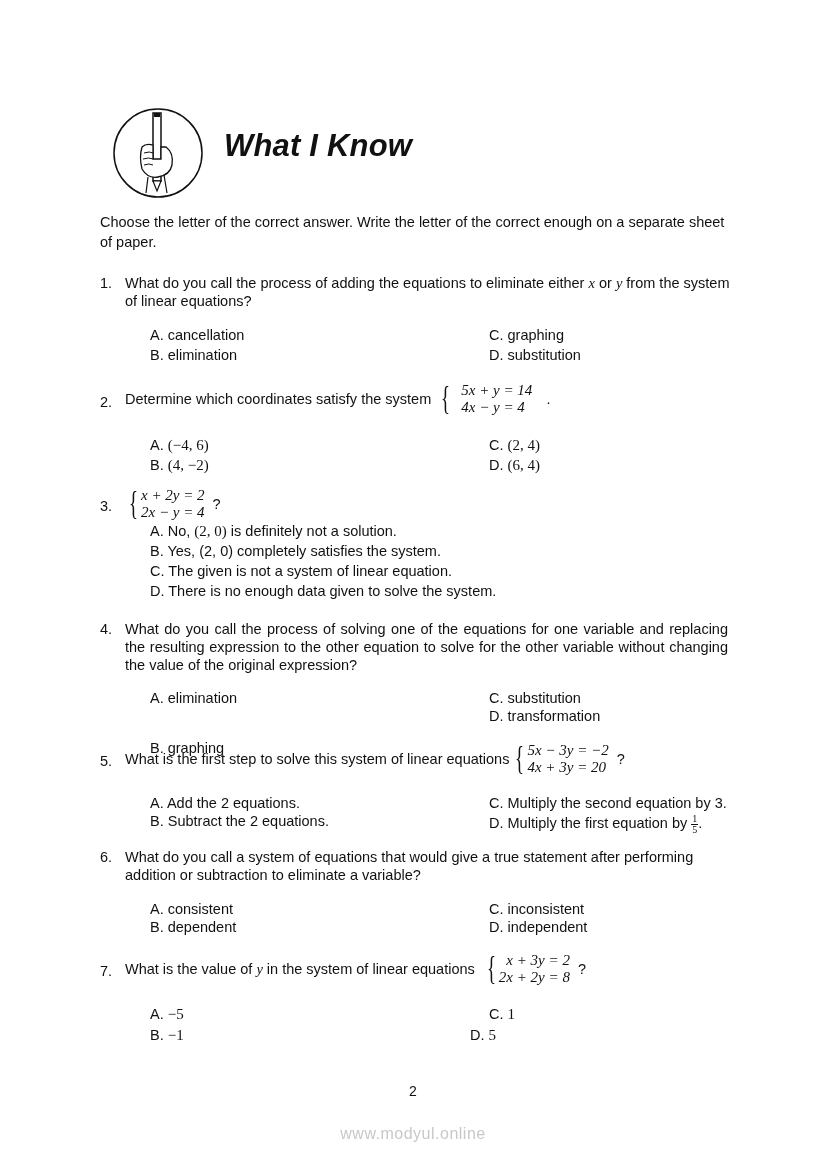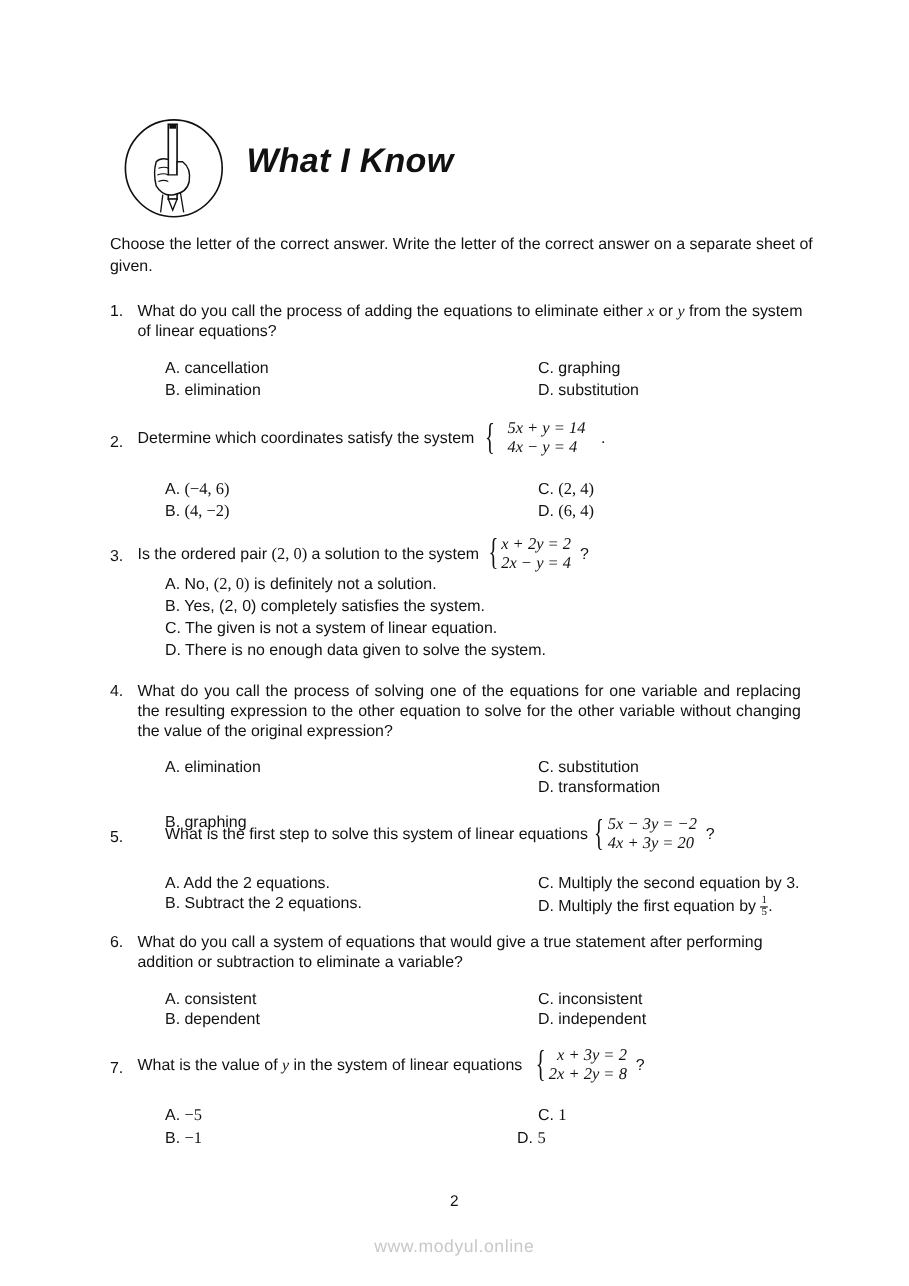--- a/index.html
+++ b/index.html
@@ -34,21 +34,21 @@
     <rect x="41" y="6" width="8" height="68" fill="#fff" stroke="#111" stroke-width="1.5"></rect>
     <path d="M41 74 L45 84 L49 74 Z" fill="#fff" stroke="#111" stroke-width="1.2"></path>
     <rect x="42" y="6" width="6" height="4" fill="#111"></rect>
     <path d="M30 40 Q27 50 30 62 Q36 72 46 70 Q58 68 60 58 Q62 46 54 40 L49 40 L49 52 L41 52 L41 38 Q34 36 30 40 Z" fill="#fff" stroke="#111" stroke-width="1.3"></path>
     <path d="M32 46 Q38 44 41 46 M31 52 Q37 50 41 52 M32 58 Q37 56 41 58" fill="none" stroke="#111" stroke-width="1"></path>
     <path d="M36 70 L34 86 M52 68 L55 86" fill="none" stroke="#111" stroke-width="1.2"></path>
   </svg>
 </div>
 <div class="abs title">What I Know</div>
 
-<div class="abs instr">Choose the letter of the correct answer. Write the letter of the correct answer on a separate sheet of given.</div>
+<div class="abs instr">Choose the letter of the correct answer. Write the letter of the correct enough on a separate sheet of paper.</div>
 
 <div class="abs q" style="top:274px;">
   <span class="qnum">1.</span>
   <div class="qtext"><span>What do you call the process of adding the equations to eliminate either </span><span class="mi">x</span><span> or </span><span class="mi">y</span><span> from the system of linear equations?</span></div>
 </div>
 <div class="opt" style="left:150px; top:327px;">A.  cancellation</div>
 <div class="opt" style="left:150px; top:347px;">B.  elimination</div>
 <div class="opt" style="left:489px; top:327px;">C. graphing</div>
 <div class="opt" style="left:489px; top:347px;">D. substitution</div>
 
@@ -65,21 +65,20 @@
   </div>
 </div>
 <div class="opt" style="left:150px; top:437px;"><span>A.</span> <span class="math">(−4,  6)</span></div>
 <div class="opt" style="left:150px; top:457px;"><span>B.</span> <span class="math">(4, −2)</span></div>
 <div class="opt" style="left:489px; top:437px;"><span>C.</span> <span class="math">(2, 4)</span></div>
 <div class="opt" style="left:489px; top:457px;"><span>D.</span> <span class="math">(6, 4)</span></div>
 
 <div class="abs q" style="top:487px;">
   <span class="qnum" style="top:10px;">3.</span>
   <div class="qtext">
-    <span style="vertical-align:middle;"><span>Is the ordered pair </span><span class="math">(2, 0)</span><span> a solution to the system</span></span>
     <span class="sys math mi" style="margin-left:4px;">
       <span class="brace" style="font-style:normal;">{</span>
       <span class="eq">x + 2y = 2</span>
       <span class="eq">2x − y = 4</span>
     </span>
     <span style="vertical-align:middle; margin-left:4px;">?</span>
   </div>
 </div>
 <div class="opt" style="left:150px; top:523px;"><span>A. No, </span><span class="math">(2, 0)</span><span> is definitely not a solution.</span></div>
 <div class="opt" style="left:150px; top:543px;">B. Yes, (2, 0) completely satisfies the system.</div>
@@ -91,21 +90,21 @@
   <div class="qtext justify">What do you call the process of solving one of the equations for one variable and replacing the resulting expression to the other equation to solve for the other variable without changing the value of the original expression?</div>
 </div>
 <div class="opt" style="left:150px; top:690px;">A.  elimination</div>
 <div class="opt" style="left:150px; top:708px;margin-top:32px;">B.  graphing</div>
 <div class="opt" style="left:489px; top:690px;">C.  substitution</div>
 <div class="opt" style="left:489px; top:708px;">D.  transformation</div>
 
 <div class="abs q" style="top:742px; width:680px;">
   <span class="qnum" style="top:10px;">5.</span>
   <div class="qtext">
-    <span style="vertical-align:middle;margin-left:25px;">What is the first step to solve this system of linear equations</span>
+    <span style="vertical-align:middle;">What is the first step to solve this system of linear equations</span>
     <span class="sys math mi" style="margin-left:2px;">
       <span class="brace" style="font-style:normal;">{</span>
       <span class="eq">5x − 3y = −2</span>
       <span class="eq">4x + 3y = 20</span>
     </span>
     <span style="vertical-align:middle; margin-left:4px;">?</span>
   </div>
 </div>
 <div class="opt" style="left:150px; top:795px;">A.  Add the 2 equations.</div>
 <div class="opt" style="left:150px; top:813px;">B.  Subtract the 2 equations.</div>

